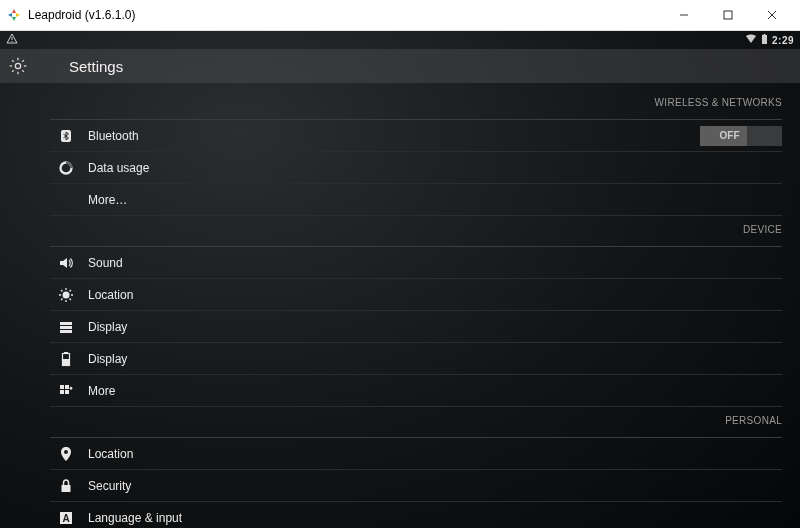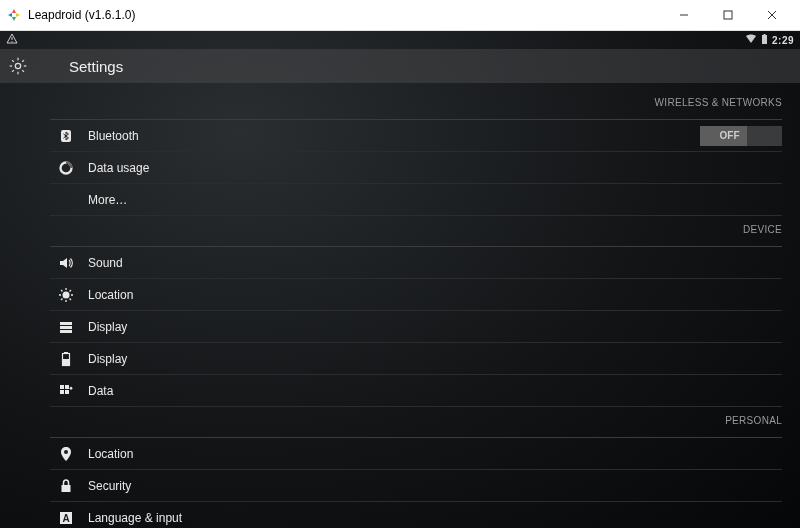--- a/index.html
+++ b/index.html
@@ -251,21 +251,21 @@
       <div class="row">
         <span class="icon">
             <svg viewBox="0 0 16 16">
               <rect x="2" y="2" width="4" height="4" fill="#e8e8e8"></rect>
               <rect x="7" y="2" width="4" height="4" fill="#e8e8e8"></rect>
               <rect x="12" y="4" width="2.5" height="2.5" transform="rotate(45 13 5)" fill="#e8e8e8"></rect>
               <rect x="2" y="7" width="4" height="4" fill="#e8e8e8"></rect>
               <rect x="7" y="7" width="4" height="4" fill="#e8e8e8"></rect>
             </svg>
           </span>
-        <span class="label">Data</span>
+        <span class="label">More</span>
       </div>
 
       <div class="sectionhdr">PERSONAL</div>
 
       <div class="row">
         <span class="icon">
             <svg viewBox="0 0 16 16">
               <path d="M8,1 C5,1 3,3 3,6 C3,10 8,15 8,15 C8,15 13,10 13,6 C13,3 11,1 8,1 Z" fill="#e8e8e8"></path>
               <circle cx="8" cy="6" r="2" fill="#1a1c1e"></circle>
             </svg>

